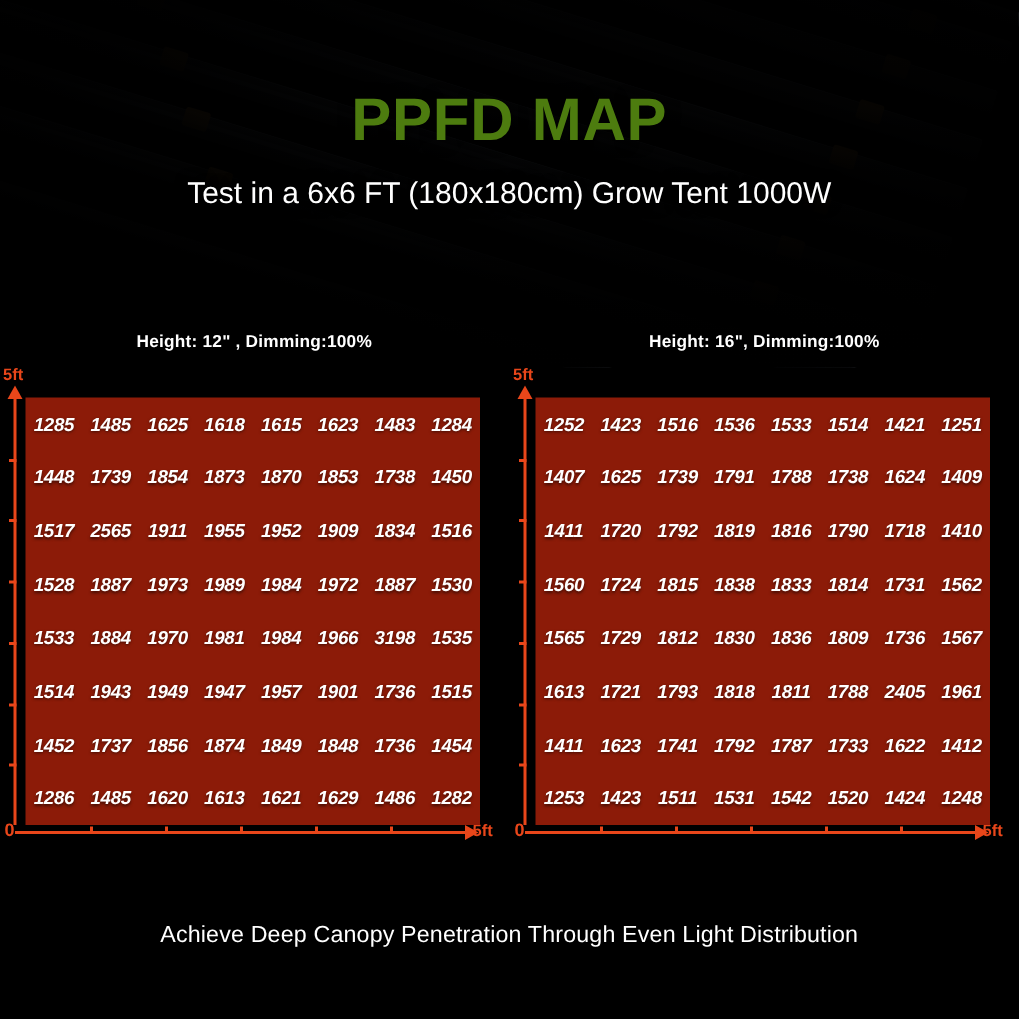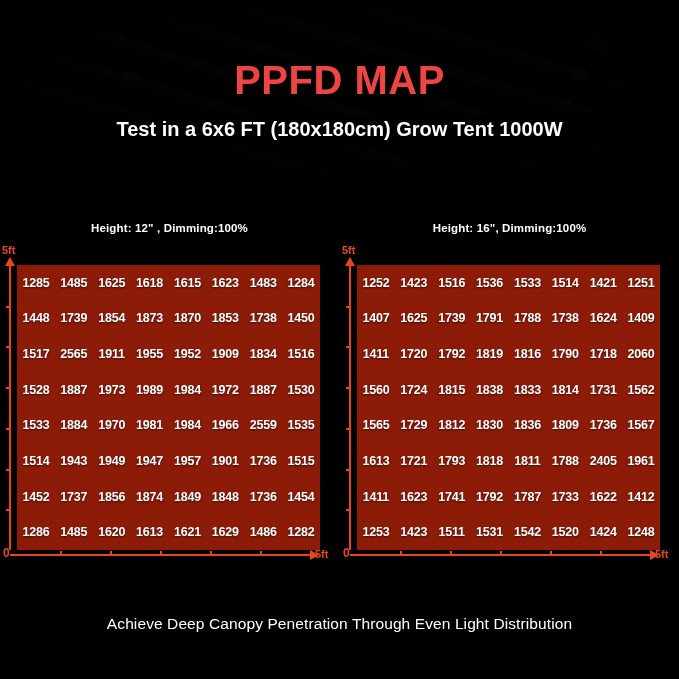--- a/index.html
+++ b/index.html
@@ -19,39 +19,39 @@
   #fixture .clip{position:absolute;width:17px;height:13px;border-radius:2px;
         background:linear-gradient(180deg,#7c5420,#3a2710);opacity:.78;}
   #fixture .frame{position:absolute;left:-8px;width:716px;height:9px;
         background:linear-gradient(180deg,#26292e,#0a0b0d);border-radius:2px;}
   #fixture .veil{position:absolute;inset:0;
         background:radial-gradient(ellipse 78% 95% at 50% 46%,rgba(0,0,0,.80),rgba(0,0,0,.97) 68%),
                    linear-gradient(180deg,rgba(0,0,0,.55) 0%,rgba(0,0,0,.20) 30%,rgba(0,0,0,.92) 88%,#000 100%);}
 
   
   #header{position:absolute;left:0;top:0;width:679px;text-align:center;z-index:5;}
-  #title{margin-top:60px;font-size:40px;font-weight:bold;color:#ef4444;letter-spacing:.5px;
+  #title{margin-top:60px;font-size:40px;font-weight:bold;color:#4d7c0f;letter-spacing:.5px;
          line-height:1;text-shadow:0 1px 10px rgba(0,0,0,.9);}
-  #subtitle{margin-top:19px;font-size:20px;font-weight:bold;color:#fff;line-height:1;
+  #subtitle{margin-top:19px;font-size:20px;font-weight:normal;color:#fff;line-height:1;
             text-shadow:0 1px 9px rgba(0,0,0,.9);}
 
   
   #maps{position:absolute;left:0;top:222px;width:679px;height:360px;z-index:5;}
   .panelwrap{position:absolute;top:0;width:339px;height:360px;}
   .panelwrap.left{left:0;}
   .panelwrap.right{left:340px;}
 
   .cond{position:absolute;top:0;width:100%;text-align:center;
         font-size:11.5px;font-weight:bold;color:#fff;letter-spacing:.15px;}
 
   .plot{position:absolute;left:17px;top:43px;width:303px;height:285px;}
 
   .grid{position:absolute;left:0;top:0;width:303px;height:285px;
         background:#8C1B08;display:grid;
-        grid-template-columns:repeat(8,1fr);grid-template-rows:repeat(8,1fr);}
+        grid-template-columns:repeat(8,1fr);grid-template-rows:repeat(8,1fr);font-style:italic;}
   .lay{position:absolute;pointer-events:none;}
   .lay.l2{left:12.5%;top:12.5%;width:75%;height:75%;background:#A8230D;}
   .lay.l3{left:25%;top:25%;width:50%;height:50%;background:#E8721A;}
   .lay.l4{left:37.5%;top:37.5%;width:25%;height:25%;background:#F4911E;}
   .cell{position:relative;z-index:3;display:flex;align-items:center;justify-content:center;
         font-size:12.5px;font-weight:bold;color:#fff;letter-spacing:-.2px;
         text-shadow:0 1px 2px rgba(0,0,0,.55);}
 
   
   .yaxis{position:absolute;left:9px;top:43px;width:2px;height:285px;background:#E8461A;}
@@ -184,21 +184,21 @@
           <div class="cell">1984</div>
           <div class="cell">1972</div>
           <div class="cell">1887</div>
           <div class="cell">1530</div>
           <div class="cell">1533</div>
           <div class="cell">1884</div>
           <div class="cell">1970</div>
           <div class="cell">1981</div>
           <div class="cell">1984</div>
           <div class="cell">1966</div>
-          <div class="cell">2559</div>
+          <div class="cell">3198</div>
           <div class="cell">1535</div>
           <div class="cell">1514</div>
           <div class="cell">1943</div>
           <div class="cell">1949</div>
           <div class="cell">1947</div>
           <div class="cell">1957</div>
           <div class="cell">1901</div>
           <div class="cell">1736</div>
           <div class="cell">1515</div>
           <div class="cell">1452</div>
@@ -264,21 +264,21 @@
           <div class="cell">1738</div>
           <div class="cell">1624</div>
           <div class="cell">1409</div>
           <div class="cell">1411</div>
           <div class="cell">1720</div>
           <div class="cell">1792</div>
           <div class="cell">1819</div>
           <div class="cell">1816</div>
           <div class="cell">1790</div>
           <div class="cell">1718</div>
-          <div class="cell">2060</div>
+          <div class="cell">1410</div>
           <div class="cell">1560</div>
           <div class="cell">1724</div>
           <div class="cell">1815</div>
           <div class="cell">1838</div>
           <div class="cell">1833</div>
           <div class="cell">1814</div>
           <div class="cell">1731</div>
           <div class="cell">1562</div>
           <div class="cell">1565</div>
           <div class="cell">1729</div>

